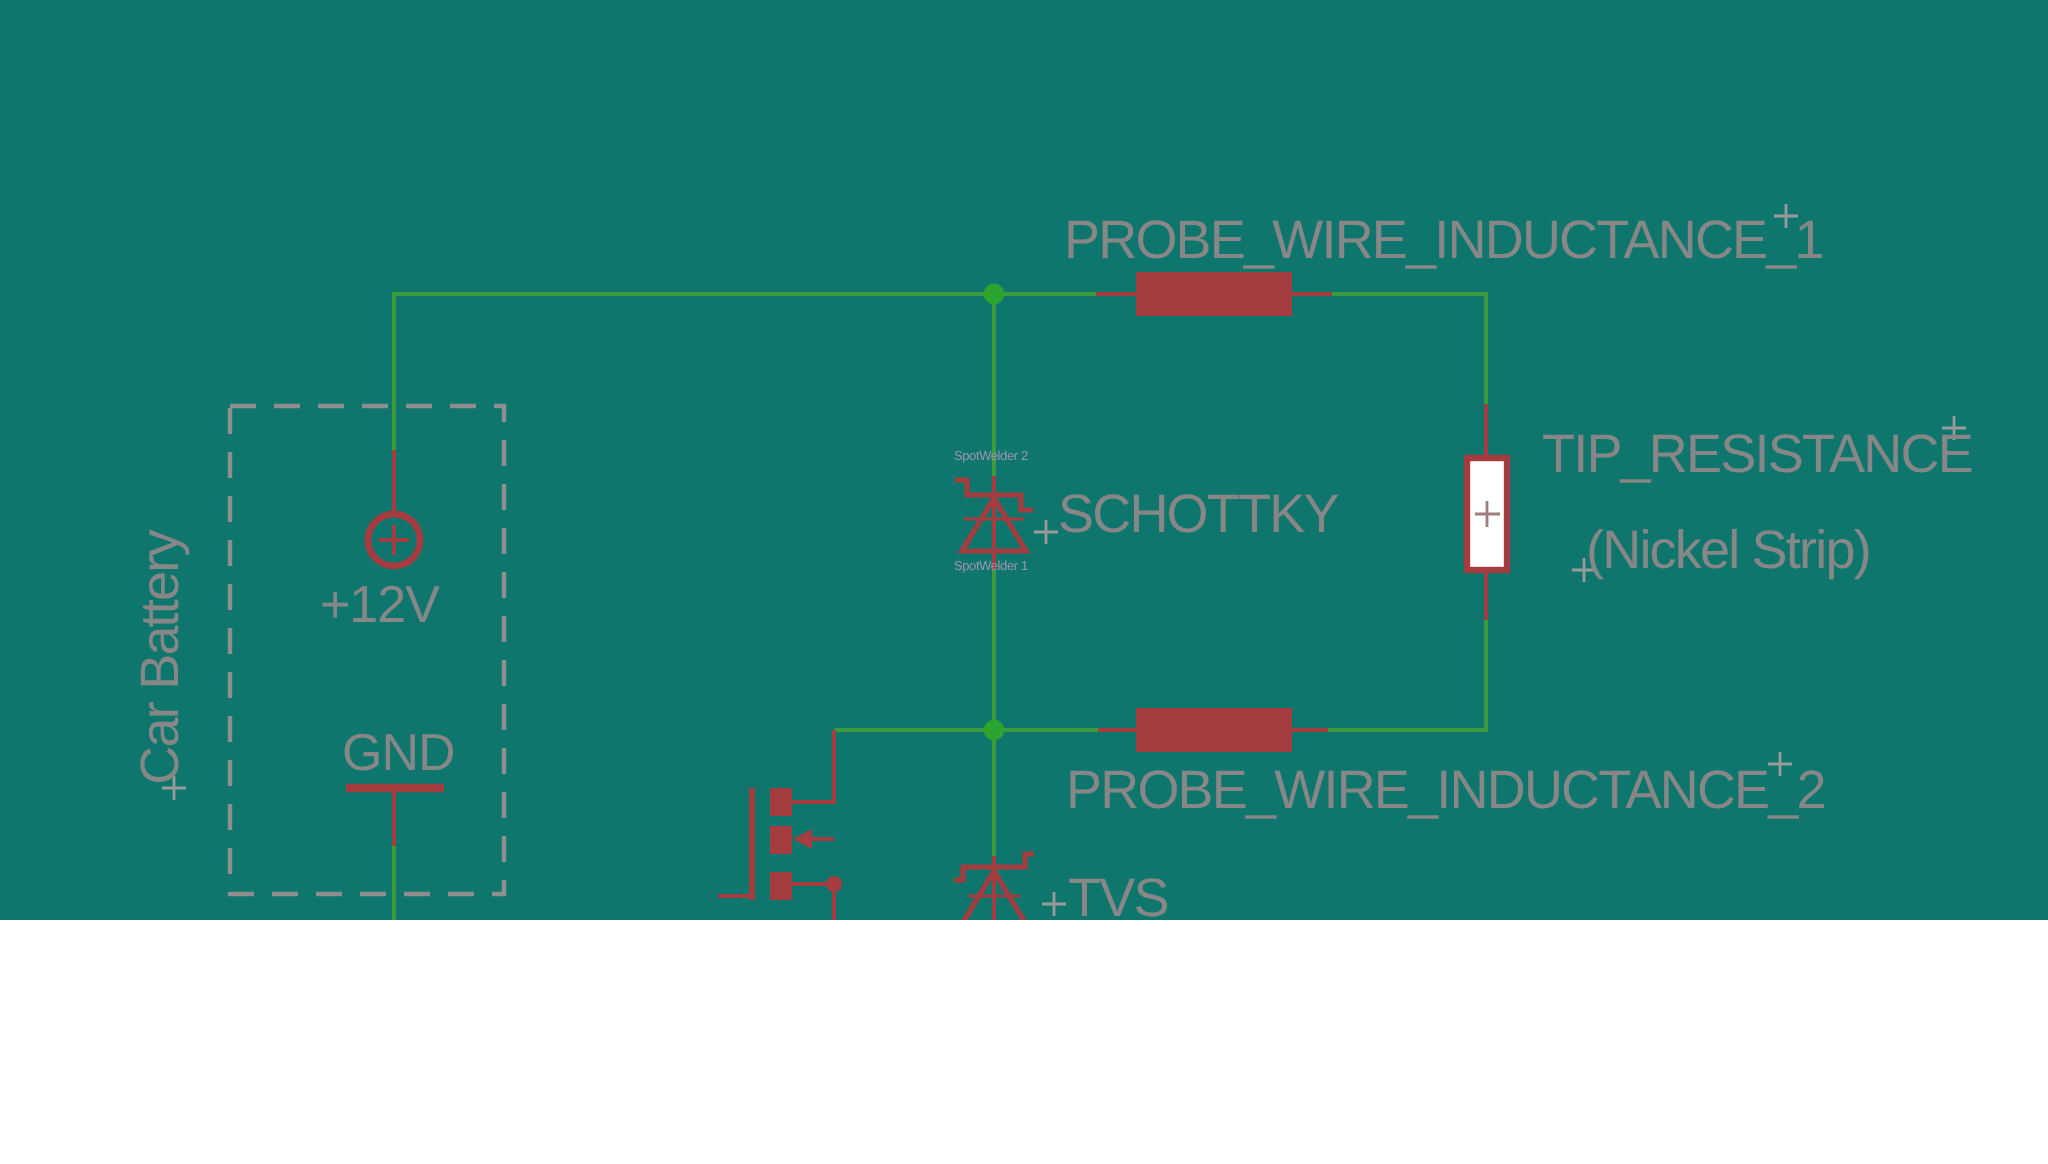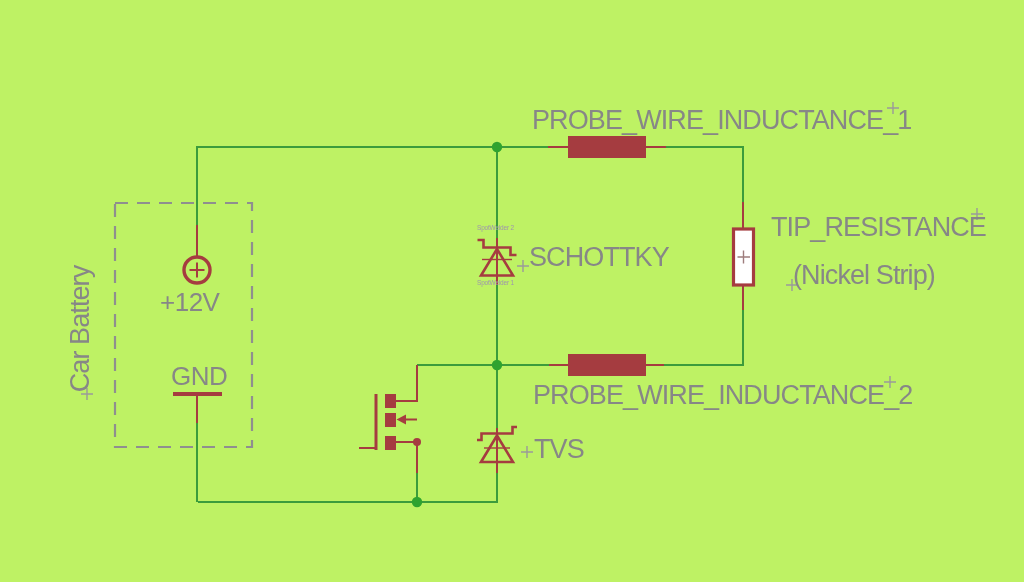--- a/index.html
+++ b/index.html
@@ -1,16 +1,16 @@
 <!DOCTYPE html>
 <html><head>
 <meta charset="utf-8">
 <style>
   html,body{margin:0;padding:0;background:#ffffff;}
-  .canvas{position:relative;width:1024px;height:582px;background:#bef264;overflow:hidden;
+  .canvas{position:relative;width:1024px;height:460px;background:#0f766e;overflow:hidden;
           font-family:"Liberation Sans", sans-serif;}
   svg text{font-family:"Liberation Sans", sans-serif;}
   .lbl{fill:#878787;font-size:27px;letter-spacing:-0.9px;}
   .lbl-med{fill:#878787;font-size:26px;letter-spacing:-0.5px;}
   .lbl-tiny{fill:#9E94AE;font-size:6.5px;letter-spacing:-0.2px;}
   .wire{stroke:#3C9C3C;stroke-width:2;fill:none;}
   .pin{stroke:#A53C40;stroke-width:2;fill:none;}
   .sym{stroke:#A53C40;stroke-width:2.6;fill:none;}
   .symfill{fill:#A53C40;stroke:none;}
   .cross{stroke:#9a9a9a;stroke-width:1.4;fill:none;}

